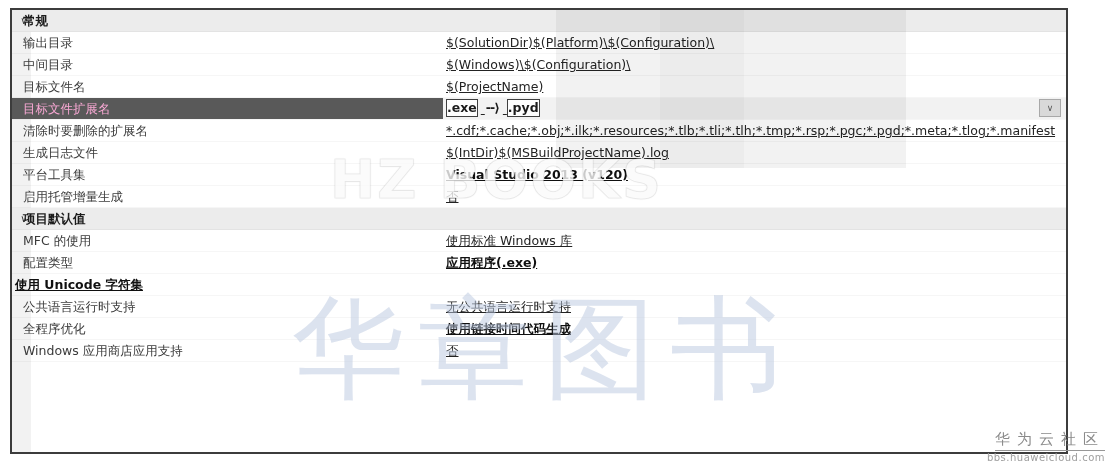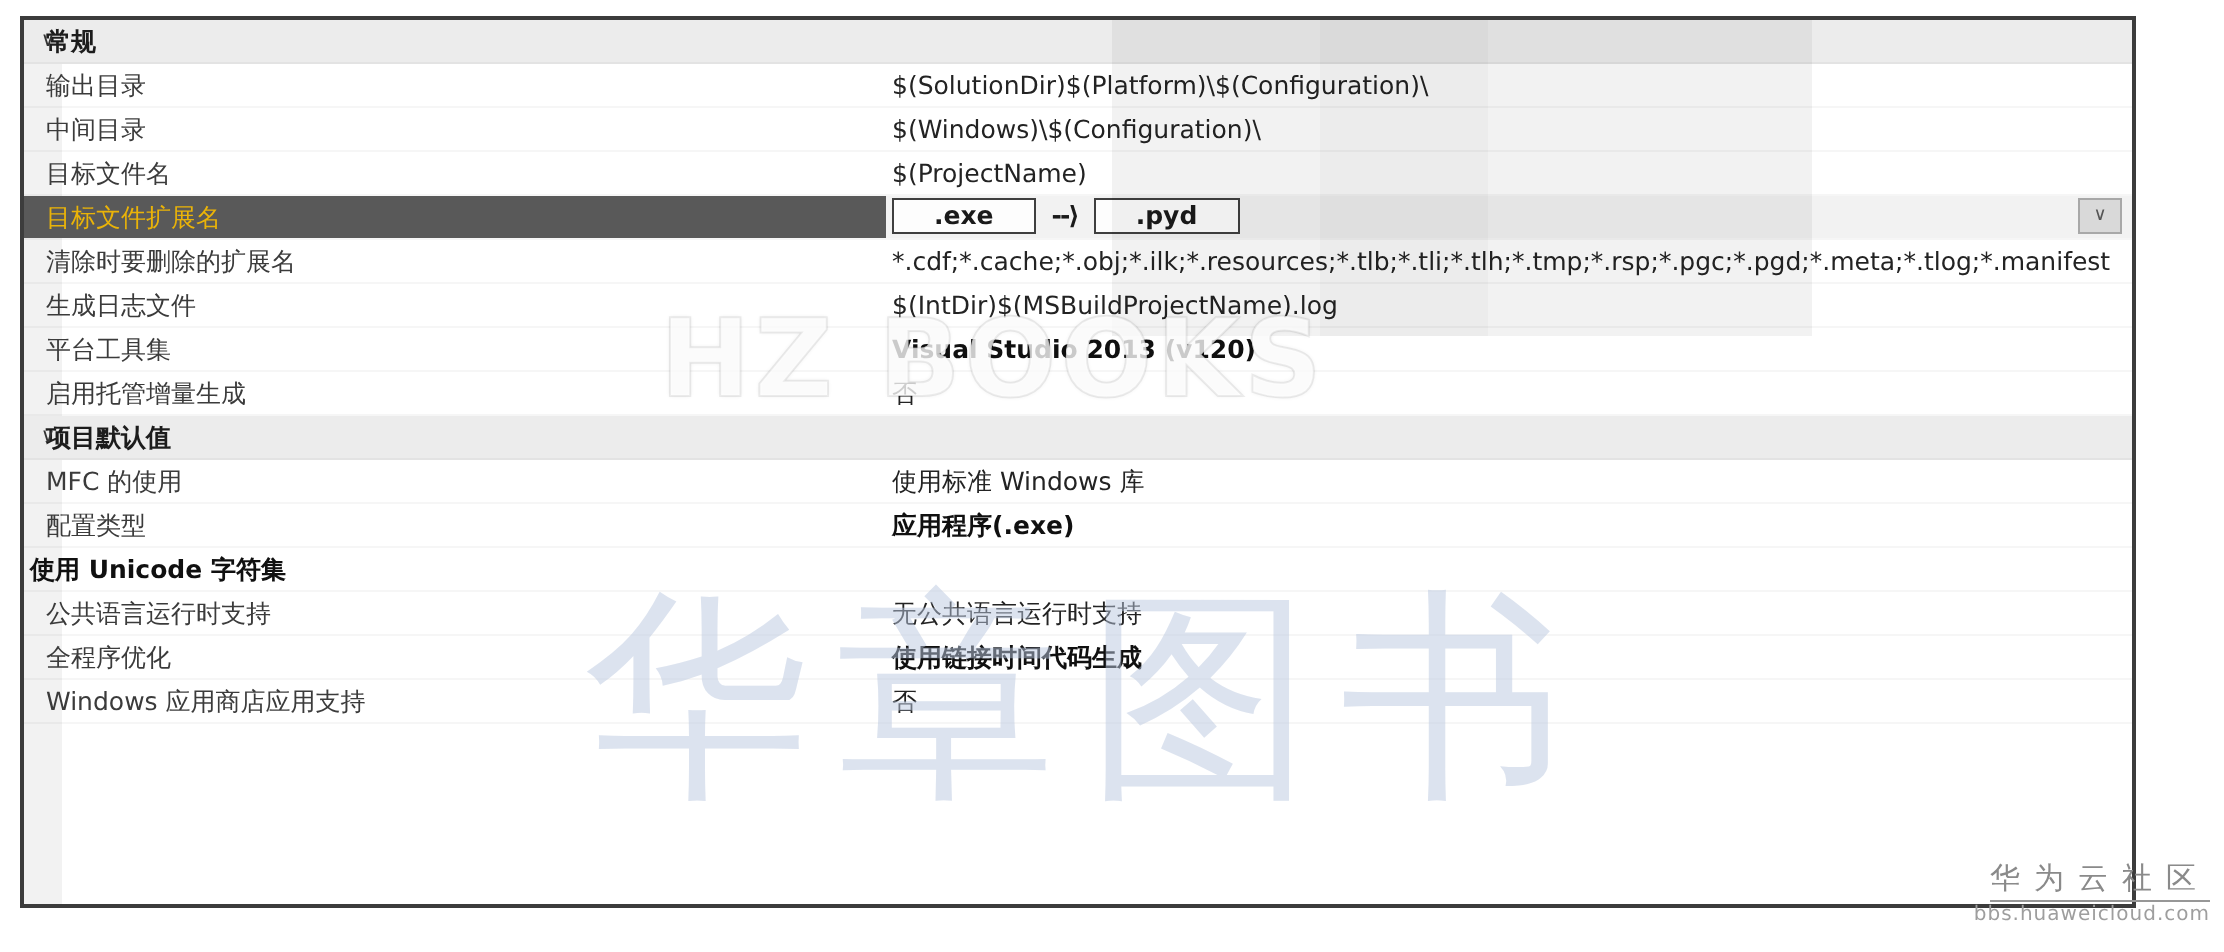--- a/index.html
+++ b/index.html
@@ -12,30 +12,30 @@
   .panel{
     position:absolute;left:10px;top:8px;width:1054px;height:442px;
     border:2px solid #3c3c3c;background:#fff;overflow:hidden;z-index:1;
   }
   .gutter{position:absolute;left:0;top:0;bottom:0;width:19px;background:rgba(0,0,0,0.05);z-index:0;}
   .rows{position:relative;z-index:1;}
   .row{display:flex;height:21px;line-height:21px;font-size:12.5px;
        border-bottom:1px solid rgba(0,0,0,0.035);position:relative;}
   .cell{white-space:nowrap;overflow:hidden;box-sizing:border-box;}
   .cell.l{width:431px;padding-left:11px;color:#3b3b3b;flex:none;}
-  .cell.v{flex:1;color:#232323;padding-left:3px;}
+  .cell.v{flex:1;color:#232323;padding-left:3px;text-decoration:underline;}
   .cell.v.bold{font-weight:bold;color:#101010;}
   .row.section{background:#ececec;}
   .row.section .cell.l{font-weight:bold;color:#1c1c1c;}
   .chev{position:absolute;left:4px;top:0;width:16px;text-align:center;
         font-size:10px;color:#333;line-height:21px;}
-  .row.selected .cell.l{background:#595959;color:#eab308;}
+  .row.selected .cell.l{background:#595959;color:#f9a8d4;}
   .row.selected .cell.v{background:#f2f2f2;position:relative;}
   .ann-box{display:inline-block;border:1px solid #3f3f3f;background:#fdfdfd;
-           height:16px;line-height:16px;padding:0 20px;margin:1px 3px 0 0;
+           height:16px;line-height:16px;padding:0 0;margin:1px 3px 0 0;
            font-weight:bold;color:#1a1a1a;vertical-align:top;}
   .ann-arrow{display:inline-block;font-weight:bold;color:#1a1a1a;margin:0 4px 0 1px;
              letter-spacing:-1px;vertical-align:top;line-height:19px;}
   .dd-btn{position:absolute;right:5px;top:1px;width:22px;height:18px;
           background:#d9d9d9;border:1px solid #a8a8a8;box-sizing:border-box;
           text-align:center;cursor:pointer;}
   .dd-btn .dd-chevron{font-size:9px;color:#555;line-height:16px;display:block;}
   
   .wm-band{position:absolute;left:556px;top:10px;width:350px;height:158px;
            background:rgba(0,0,0,0.05);z-index:2;pointer-events:none;}

